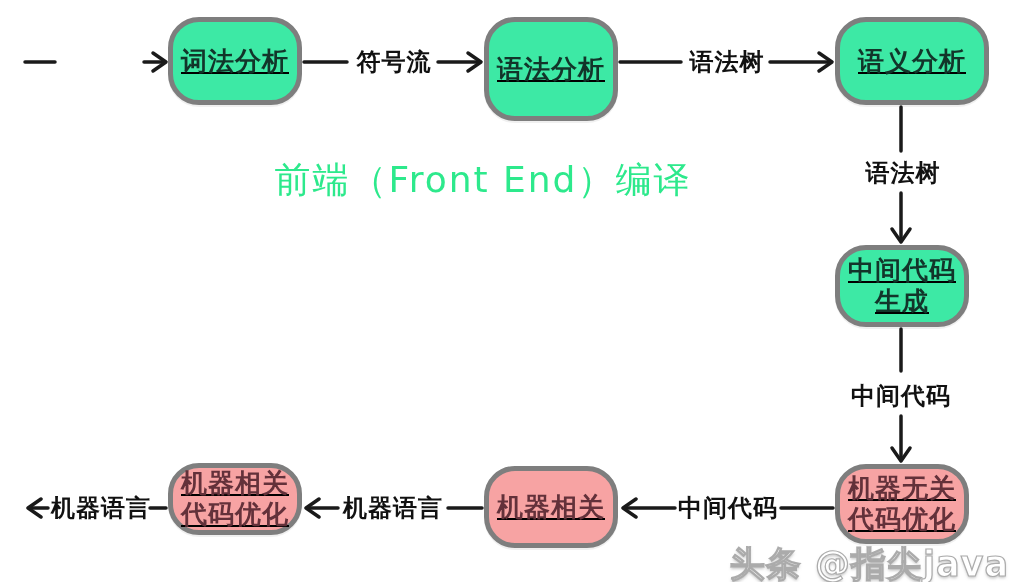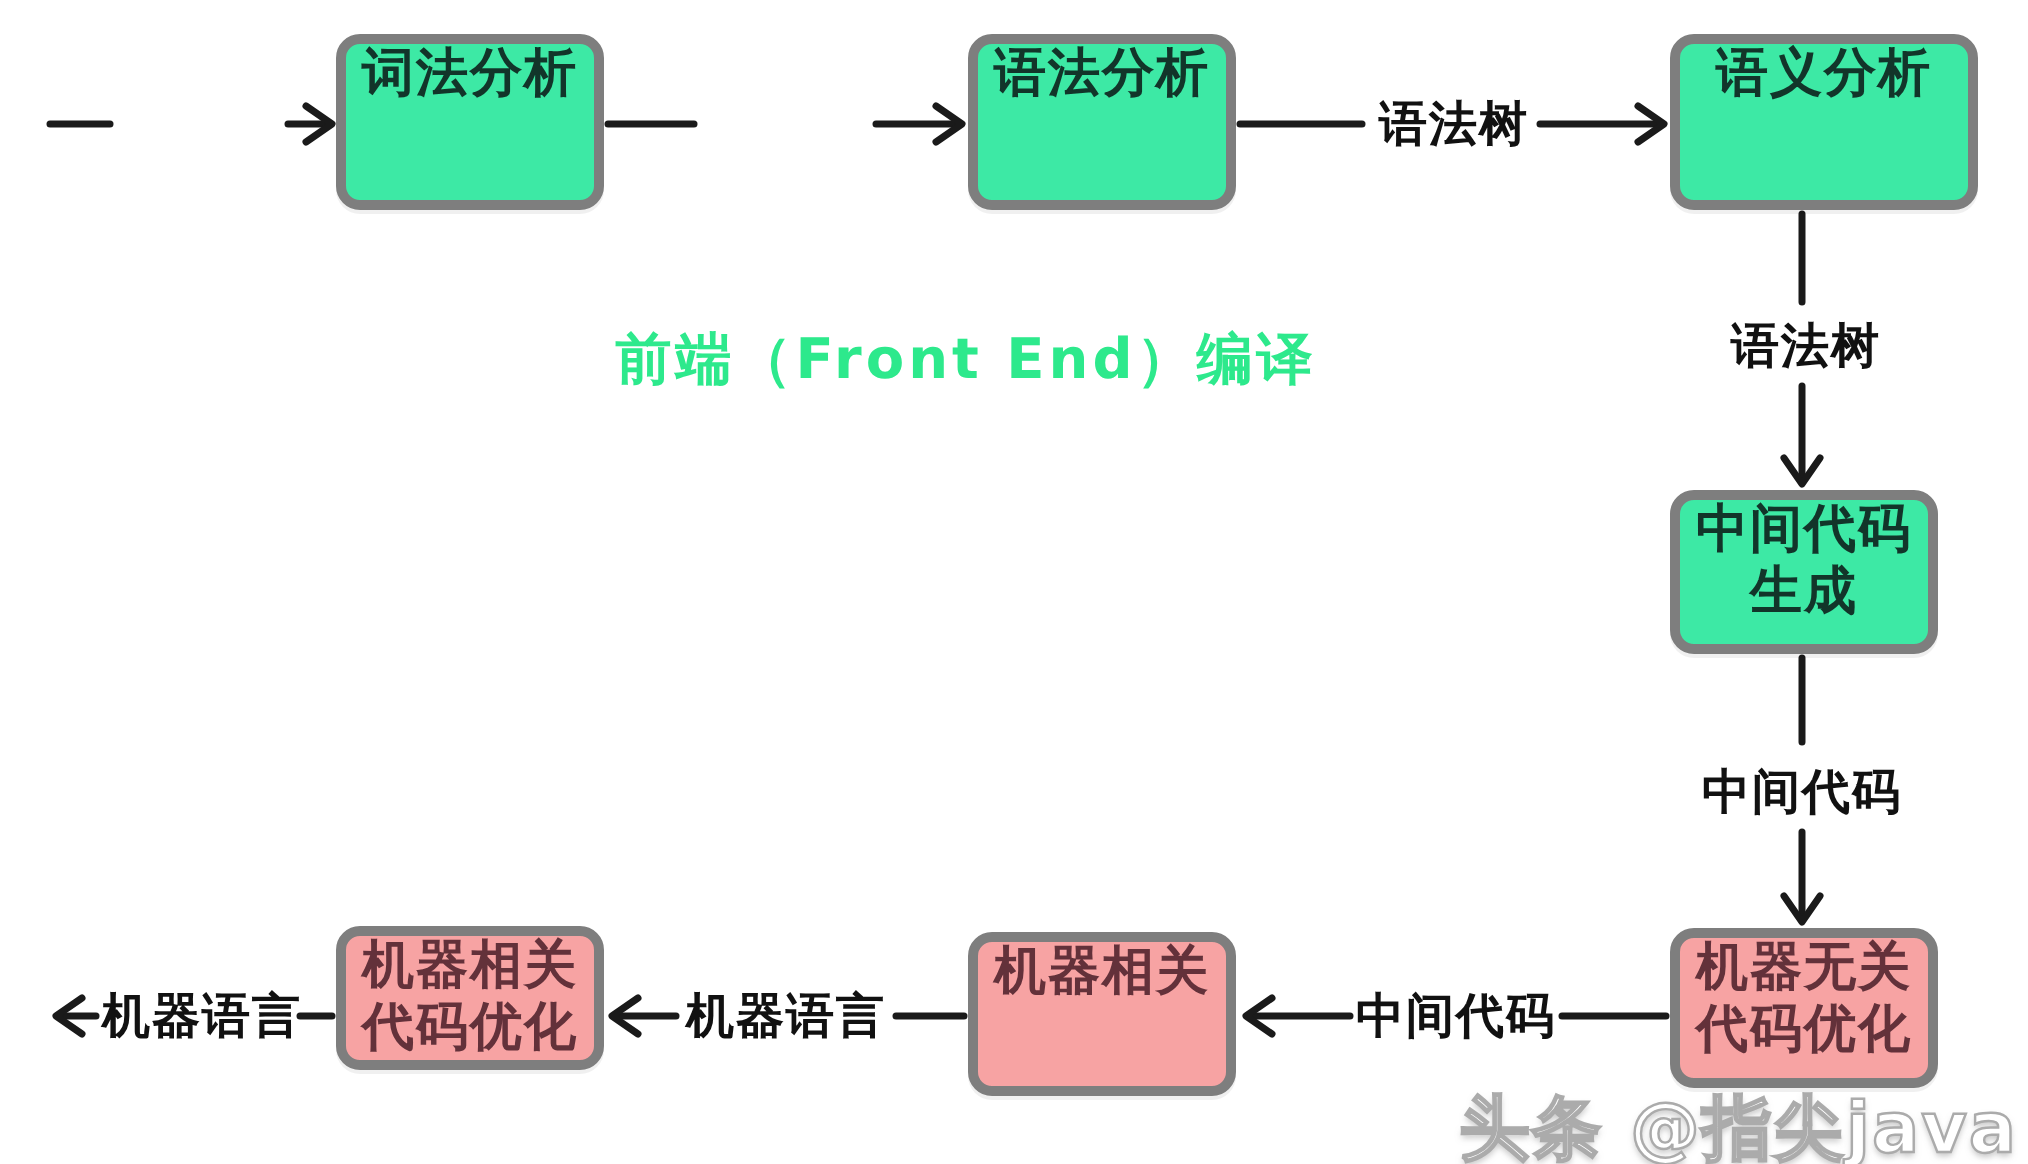--- a/index.html
+++ b/index.html
@@ -25,25 +25,27 @@
     stroke: var(--line, #1a1a1a);
     stroke-width: 3.5;
     stroke-linecap: round;
     stroke-linejoin: round;
     fill: none;
   }
   .node {
     position: absolute;
     box-sizing: border-box;
     border: 5px solid var(--border, #7e7e7e);
-    border-radius: 12px;
+    border-radius: 31px;
     display: flex;
+    align-items: center;
     justify-content: center;
     text-align: center;
     box-shadow: 0 2px 0 rgba(0,0,0,0.06);
+    text-decoration: underline;
   }
   .node.green { background: var(--green-fill, #3de9a5); }
   .node.pink  { background: var(--pink-fill, #f7a3a3); }
   .node-label {
     white-space: pre-line;
     font-size: 26px;
     font-weight: 700;
     line-height: 1.18;
     letter-spacing: 1px;
   }
@@ -54,22 +56,22 @@
     transform: translate(-50%, -50%);
     font-size: 24px;
     font-weight: 700;
     color: #111111;
     letter-spacing: 1px;
     white-space: nowrap;
   }
   .section-title {
     position: absolute;
     transform: translate(-50%, -50%);
-    font-size: 28px;
-    font-weight: 700;
+    font-size: 36px;
+    font-weight: 400;
     letter-spacing: 2px;
     white-space: nowrap;
   }
   .section-title.front { color: var(--front-label, #2de98c); }
   .section-title.back  { color: var(--back-label, #f9a2a6); }
   .watermark {
     position: absolute;
     top: 541px;
     right: 5px;
     font-size: 35px;
@@ -141,21 +143,21 @@
     </g>
     <g>
       <line x1="48" y1="508" x2="31" y2="508"></line>
       <polyline points="41,499 28,508 41,517"></polyline>
     </g>
   </svg>
 
   <div class="node green" style="left:168px;top:17px;width:134px;height:88px">
     <span class="node-label">词法分析</span>
   </div>
-  <div class="node green" style="left:484px;top:17px;width:134px;height:88px">
+  <div class="node green" style="left:484px;top:17px;width:134px;height:104px">
     <span class="node-label">语法分析</span>
   </div>
   <div class="node green" style="left:835px;top:17px;width:154px;height:88px">
     <span class="node-label">语义分析</span>
   </div>
   <div class="node green" style="left:835px;top:245px;width:134px;height:82px">
     <span class="node-label">中间代码
 生成</span>
   </div>
   <div class="node pink" style="left:835px;top:464px;width:134px;height:80px">
@@ -163,20 +165,21 @@
 代码优化</span>
   </div>
   <div class="node pink" style="left:484px;top:466px;width:134px;height:82px">
     <span class="node-label">机器相关</span>
   </div>
   <div class="node pink" style="left:168px;top:463px;width:134px;height:72px">
     <span class="node-label">机器相关
 代码优化</span>
   </div>
 
+  <div class="edge-label" style="left:394px;top:62px">符号流</div>
   <div class="edge-label" style="left:727px;top:62px">语法树</div>
   <div class="edge-label" style="left:903px;top:173px">语法树</div>
   <div class="edge-label" style="left:901px;top:396px">中间代码</div>
   <div class="edge-label" style="left:728px;top:508px">中间代码</div>
   <div class="edge-label" style="left:393px;top:508px">机器语言</div>
   <div class="edge-label" style="left:101px;top:508px">机器语言</div>
 
   <div class="section-title front" style="left:483px;top:180px">前端（Front End）编译</div>
 
   <div class="watermark">头条 @指尖java</div>

